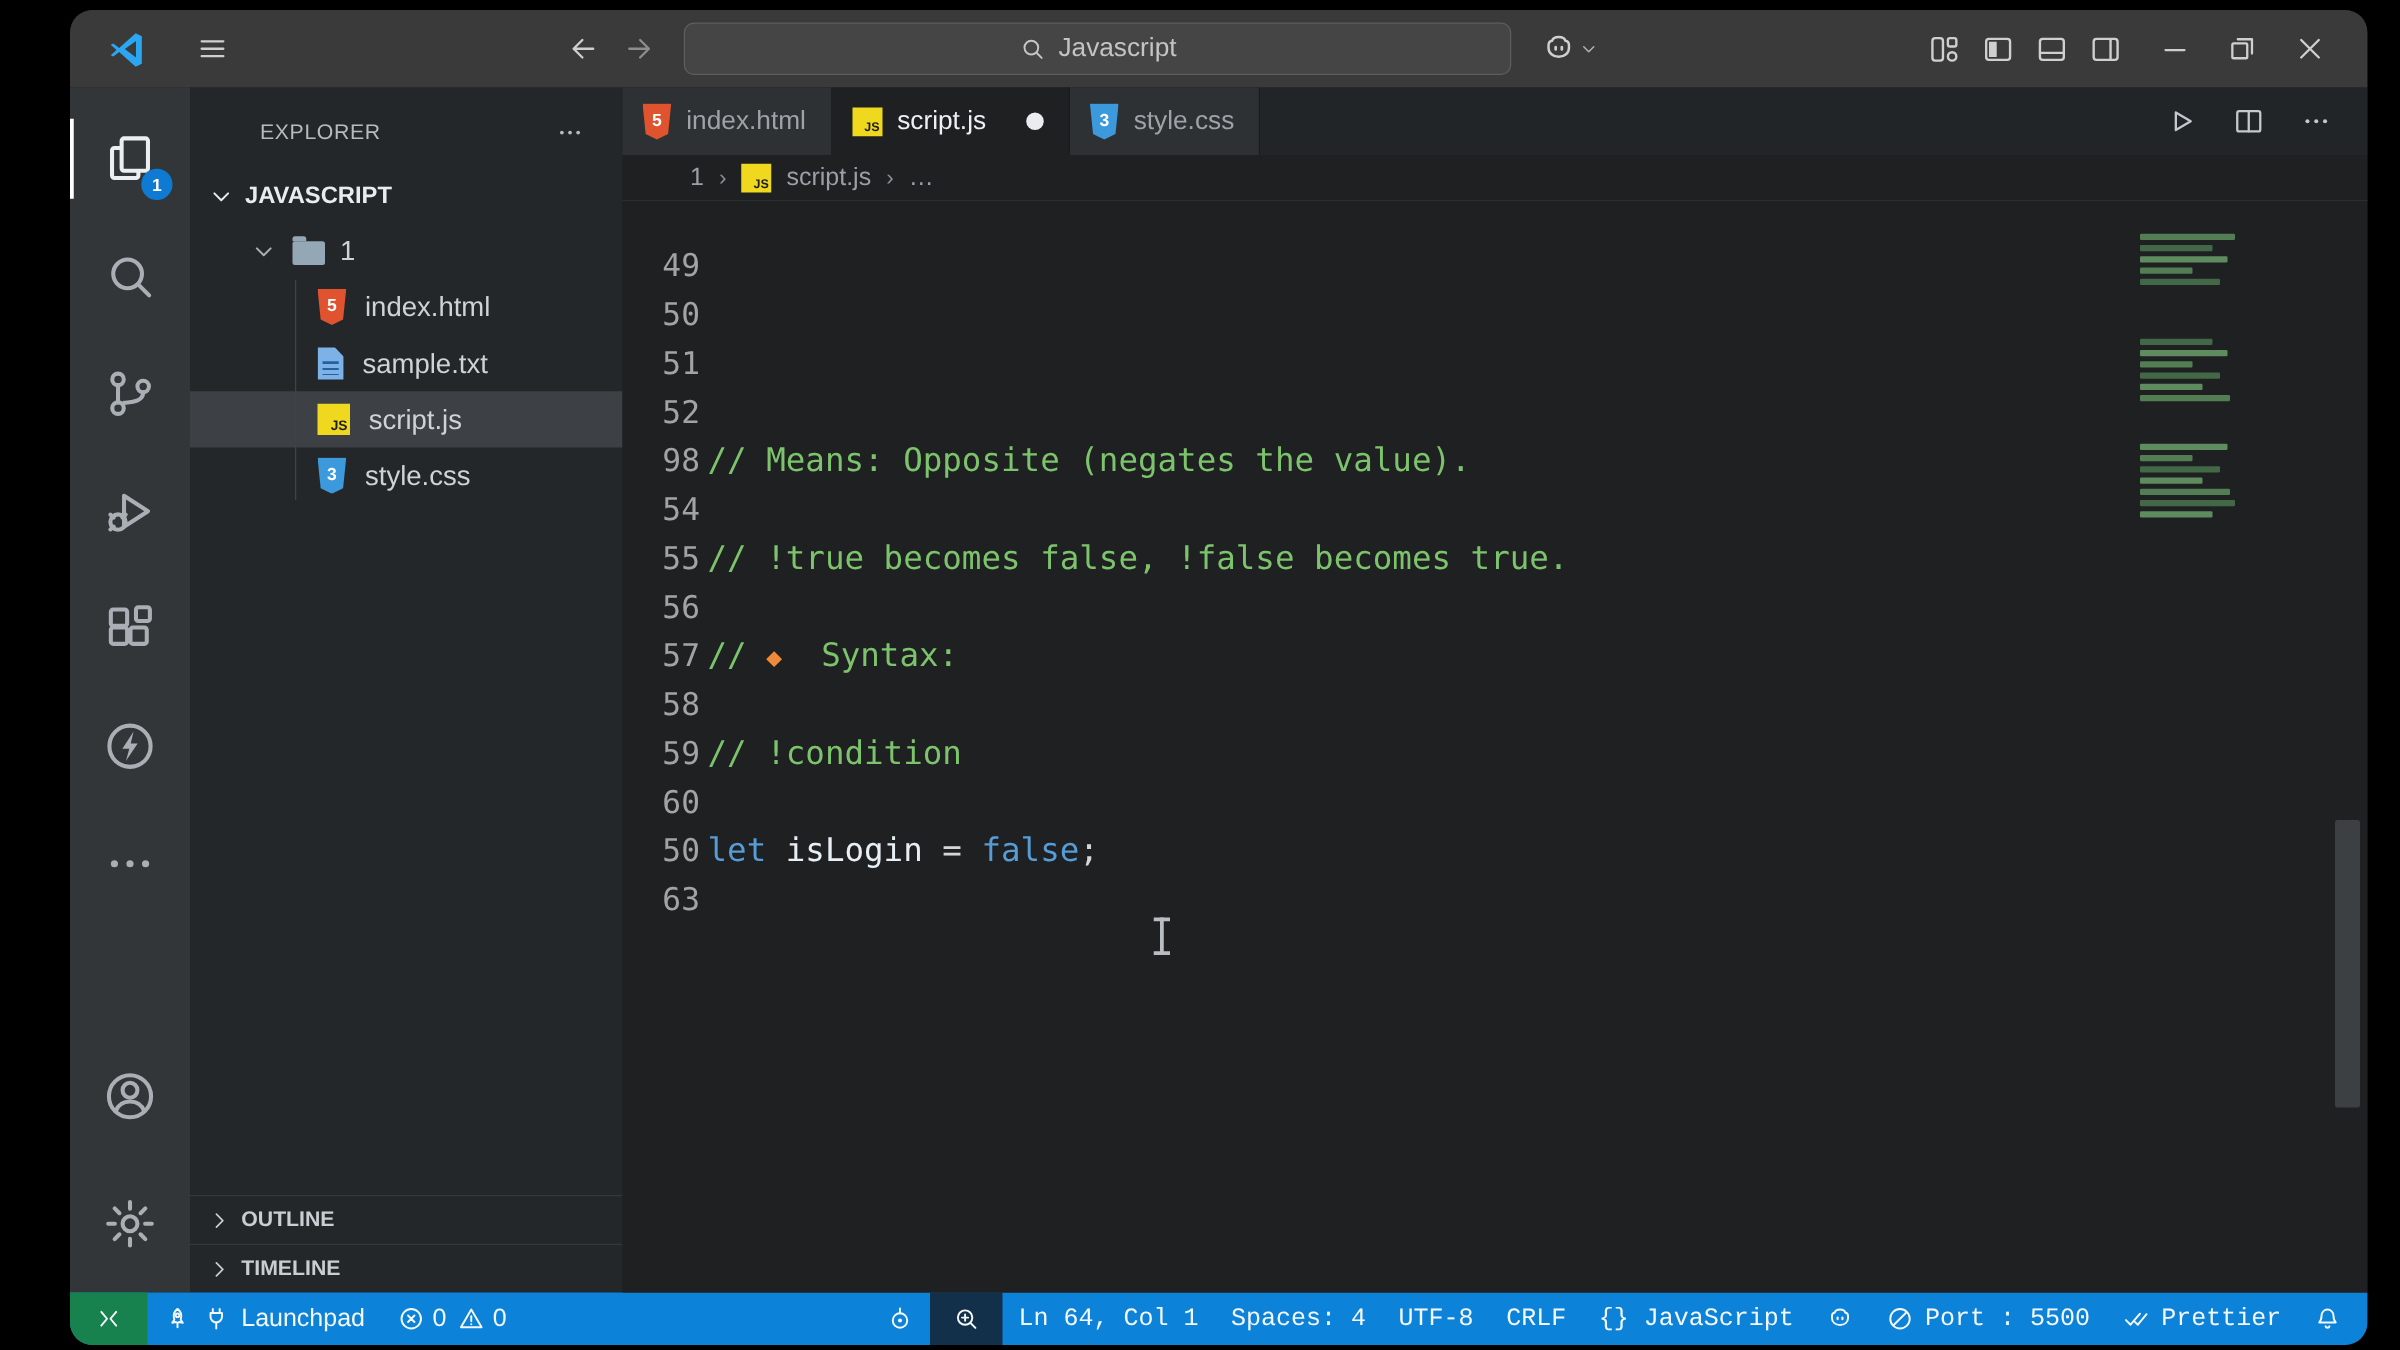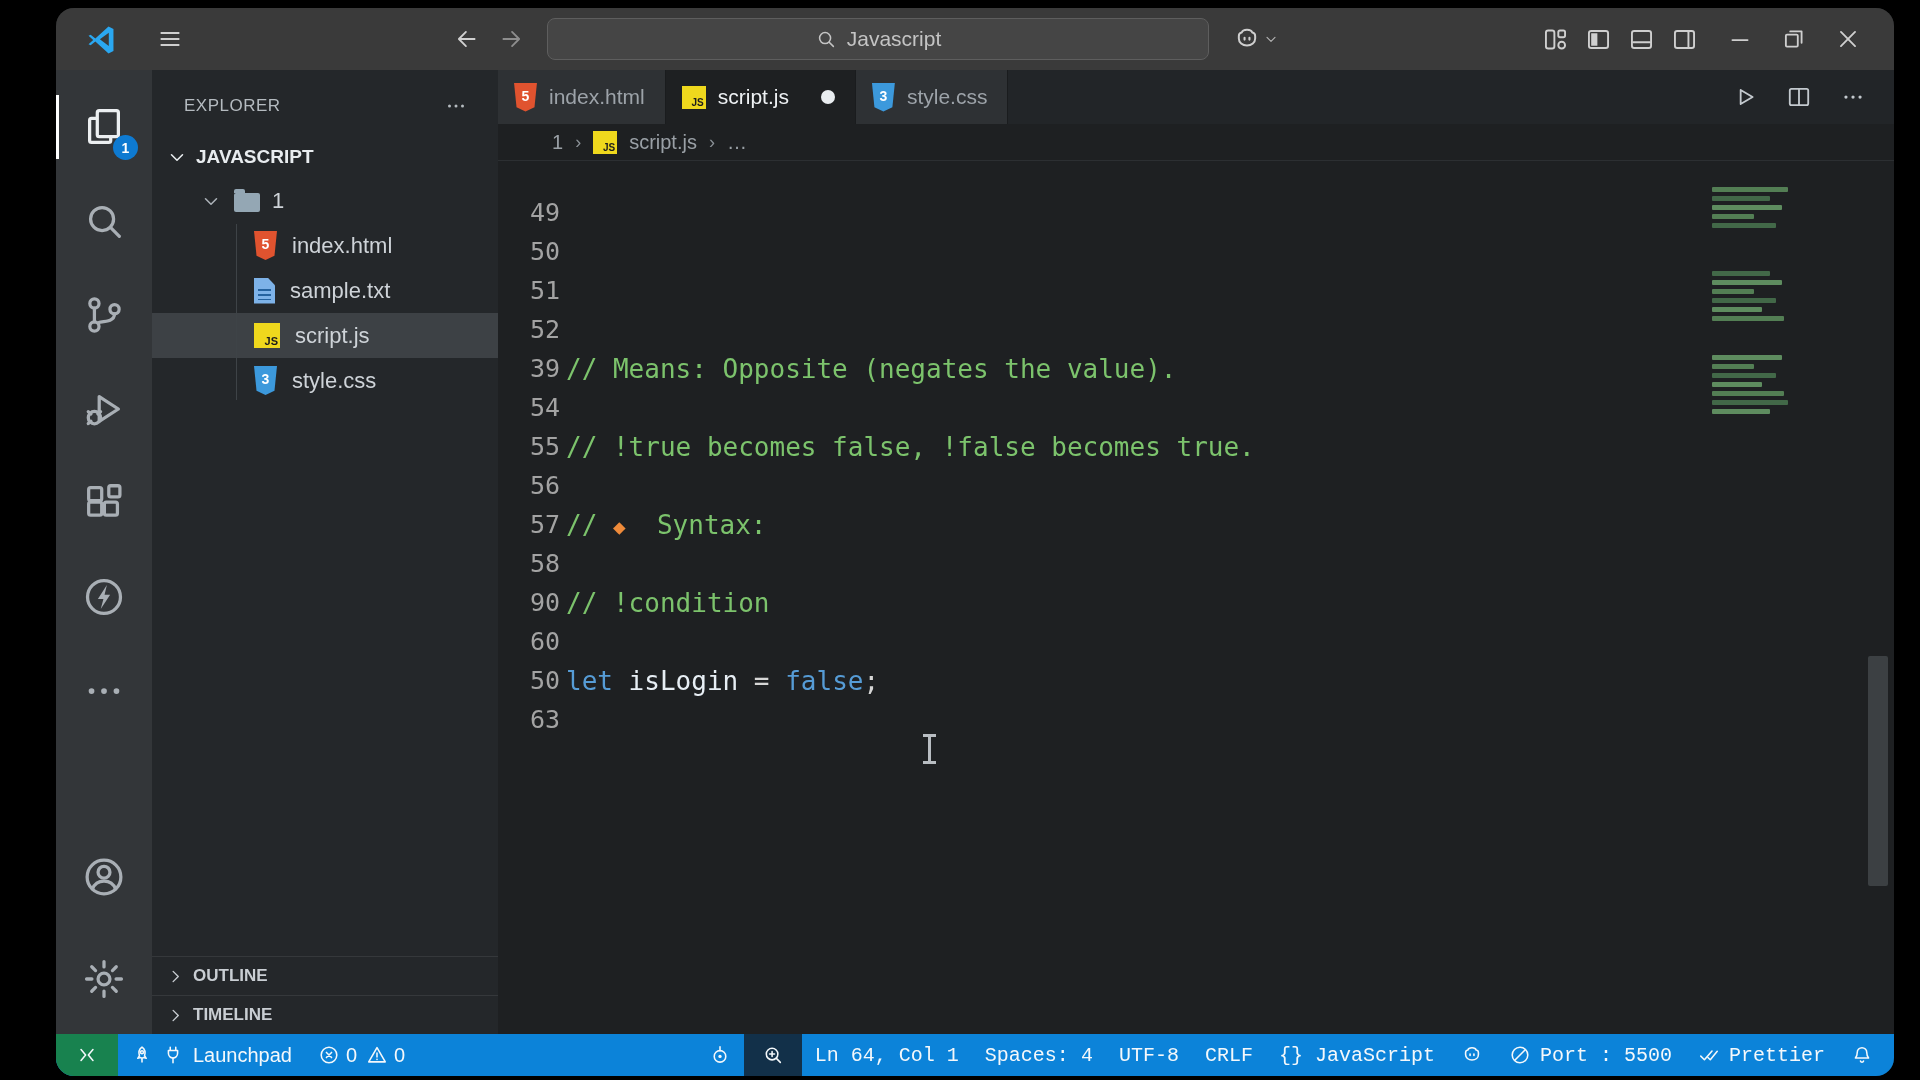--- a/index.html
+++ b/index.html
@@ -33,21 +33,21 @@
   .ab-item{width:96px;height:94px;display:flex;align-items:center;justify-content:center;position:relative;color:#a9afb5;}
   .ab-item .icon{width:46px;height:46px;display:flex;}
   .ab-item.active{color:#eceff1;}
   .ab-item.active::before{content:'';position:absolute;left:0;top:15px;bottom:15px;width:3px;background:#fff;}
   .ab-badge{position:absolute;right:14px;bottom:14px;background:#0e7ad1;color:#fff;border-radius:50%;min-width:25px;height:25px;font-size:14px;font-weight:700;display:flex;align-items:center;justify-content:center;}
   .ab-spacer{flex:1;}
   .ab-bottom{padding-bottom:8px;}
 
   
   .sidebar{width:346px;background:#24272a;display:flex;flex-direction:column;flex:0 0 auto;color:#c6cbd0;}
-  .side-header{display:flex;align-items:center;justify-content:space-between;padding:24px 30px 12px 32px;font-size:17px;letter-spacing:.5px;color:#b5bbc0;}
+  .side-header{display:flex;align-items:center;justify-content:space-between;padding:24px 30px 12px 56px;font-size:17px;letter-spacing:.5px;color:#b5bbc0;}
   .side-header .icon{width:24px;height:24px;display:flex;color:#b5bbc0;}
   .side-section{display:flex;align-items:center;gap:8px;padding:16px 10px 10px 14px;font-weight:700;font-size:19px;color:#e8ecef;}
   .side-section .icon{width:22px;height:22px;display:flex;}
   .tree{position:relative;}
   .tree-guide{position:absolute;left:84px;top:46px;height:176px;width:1px;background:#3e4347;}
   .tree-row{height:45px;display:flex;align-items:center;font-size:22px;color:#ced3d8;}
   .tree-row .icon{width:22px;height:22px;display:flex;color:#aab0b6;}
   .folder-row{padding-left:48px;gap:12px;}
   .file-row{padding-left:102px;gap:15px;}
   .file-row.selected{background:#3d4145;}
@@ -427,21 +427,21 @@
               <span class="code"></span>
             </div>
             <div class="line">
               <span class="gutter">51</span>
               <span class="code"></span>
             </div>
             <div class="line">
               <span class="gutter">52</span>
             </div>
             <div class="line">
-              <span class="gutter">39</span>
+              <span class="gutter">98</span>
               <span class="code"><span class="tok-comment">// Means: Opposite (negates the value).</span></span>
             </div>
             <div class="line">
               <span class="gutter">54</span>
               <span class="code"></span>
             </div>
             <div class="line">
               <span class="gutter">55</span>
               <span class="code"><span class="tok-comment">// !true becomes false, !false becomes true.</span></span>
             </div>
@@ -451,21 +451,21 @@
             </div>
             <div class="line">
               <span class="gutter">57</span>
               <span class="code"><span class="tok-comment">// </span><span class="tok-diamond">◆</span><span class="tok-comment">  Syntax:</span></span>
             </div>
             <div class="line">
               <span class="gutter">58</span>
               <span class="code"></span>
             </div>
             <div class="line">
-              <span class="gutter">90</span>
+              <span class="gutter">59</span>
               <span class="code"><span class="tok-comment">// !condition</span></span>
             </div>
             <div class="line">
               <span class="gutter">60</span>
               <span class="code"></span>
             </div>
             <div class="line">
               <span class="gutter">50</span>
               <span class="code"><span class="tok-keyword">let</span><span class="tok-variable"> isLogin </span><span class="tok-operator">=</span><span class="tok-plain"> </span><span class="tok-keyword">false</span><span class="tok-plain">;</span></span>
             </div>

